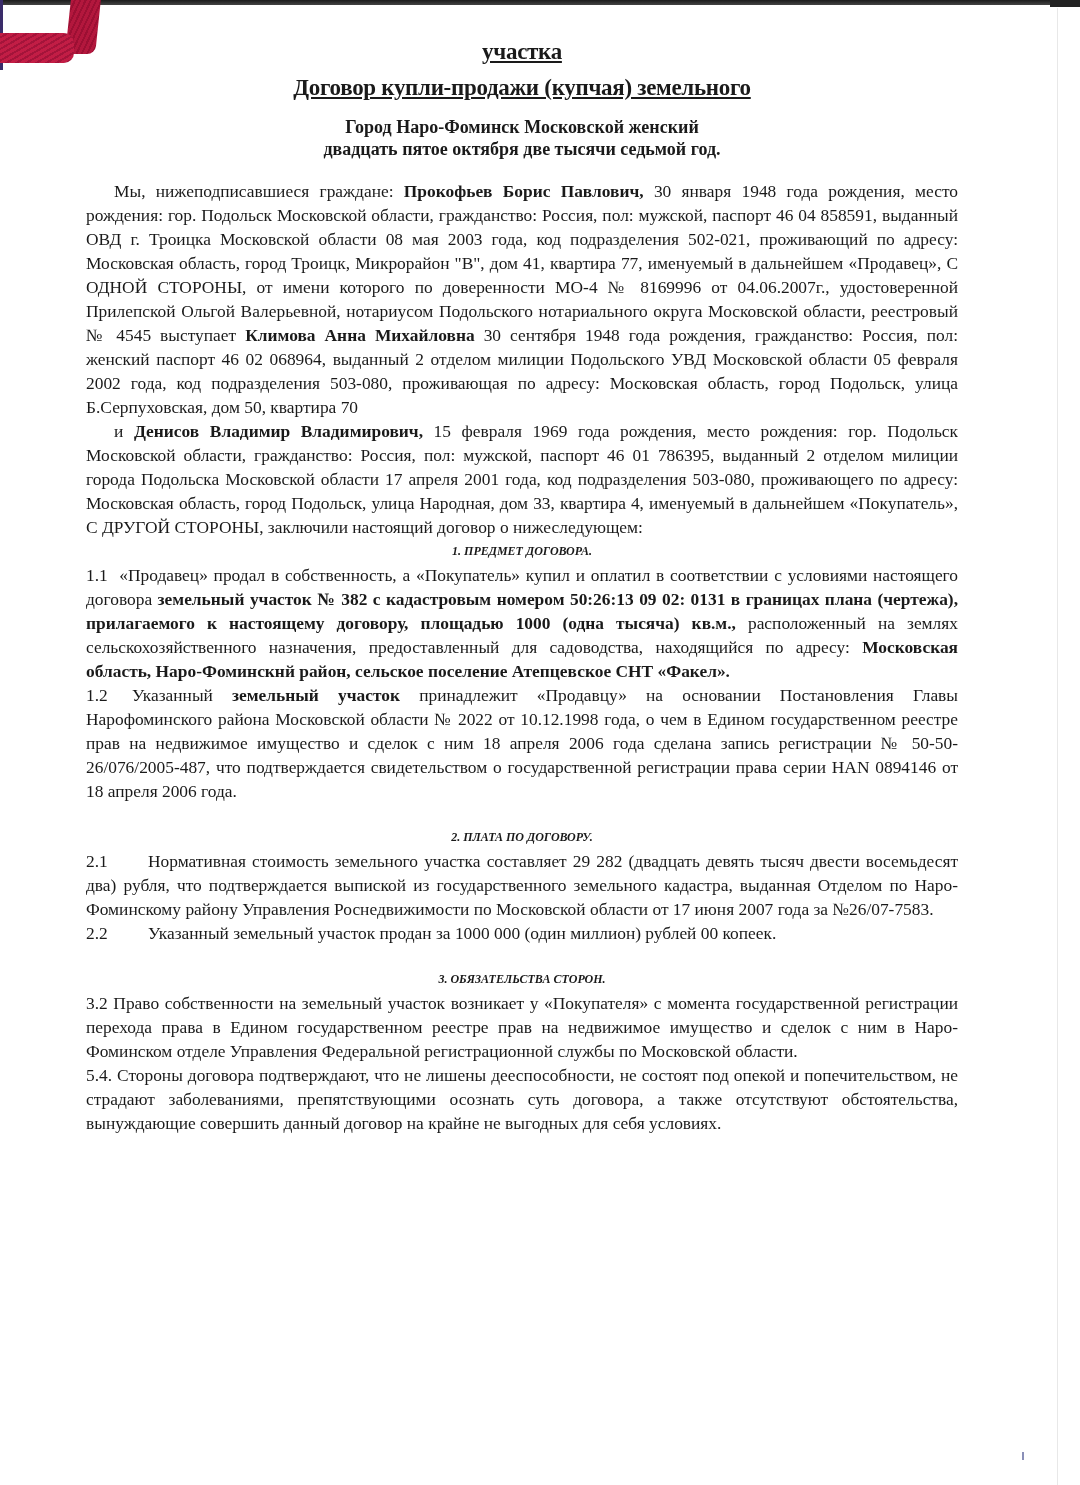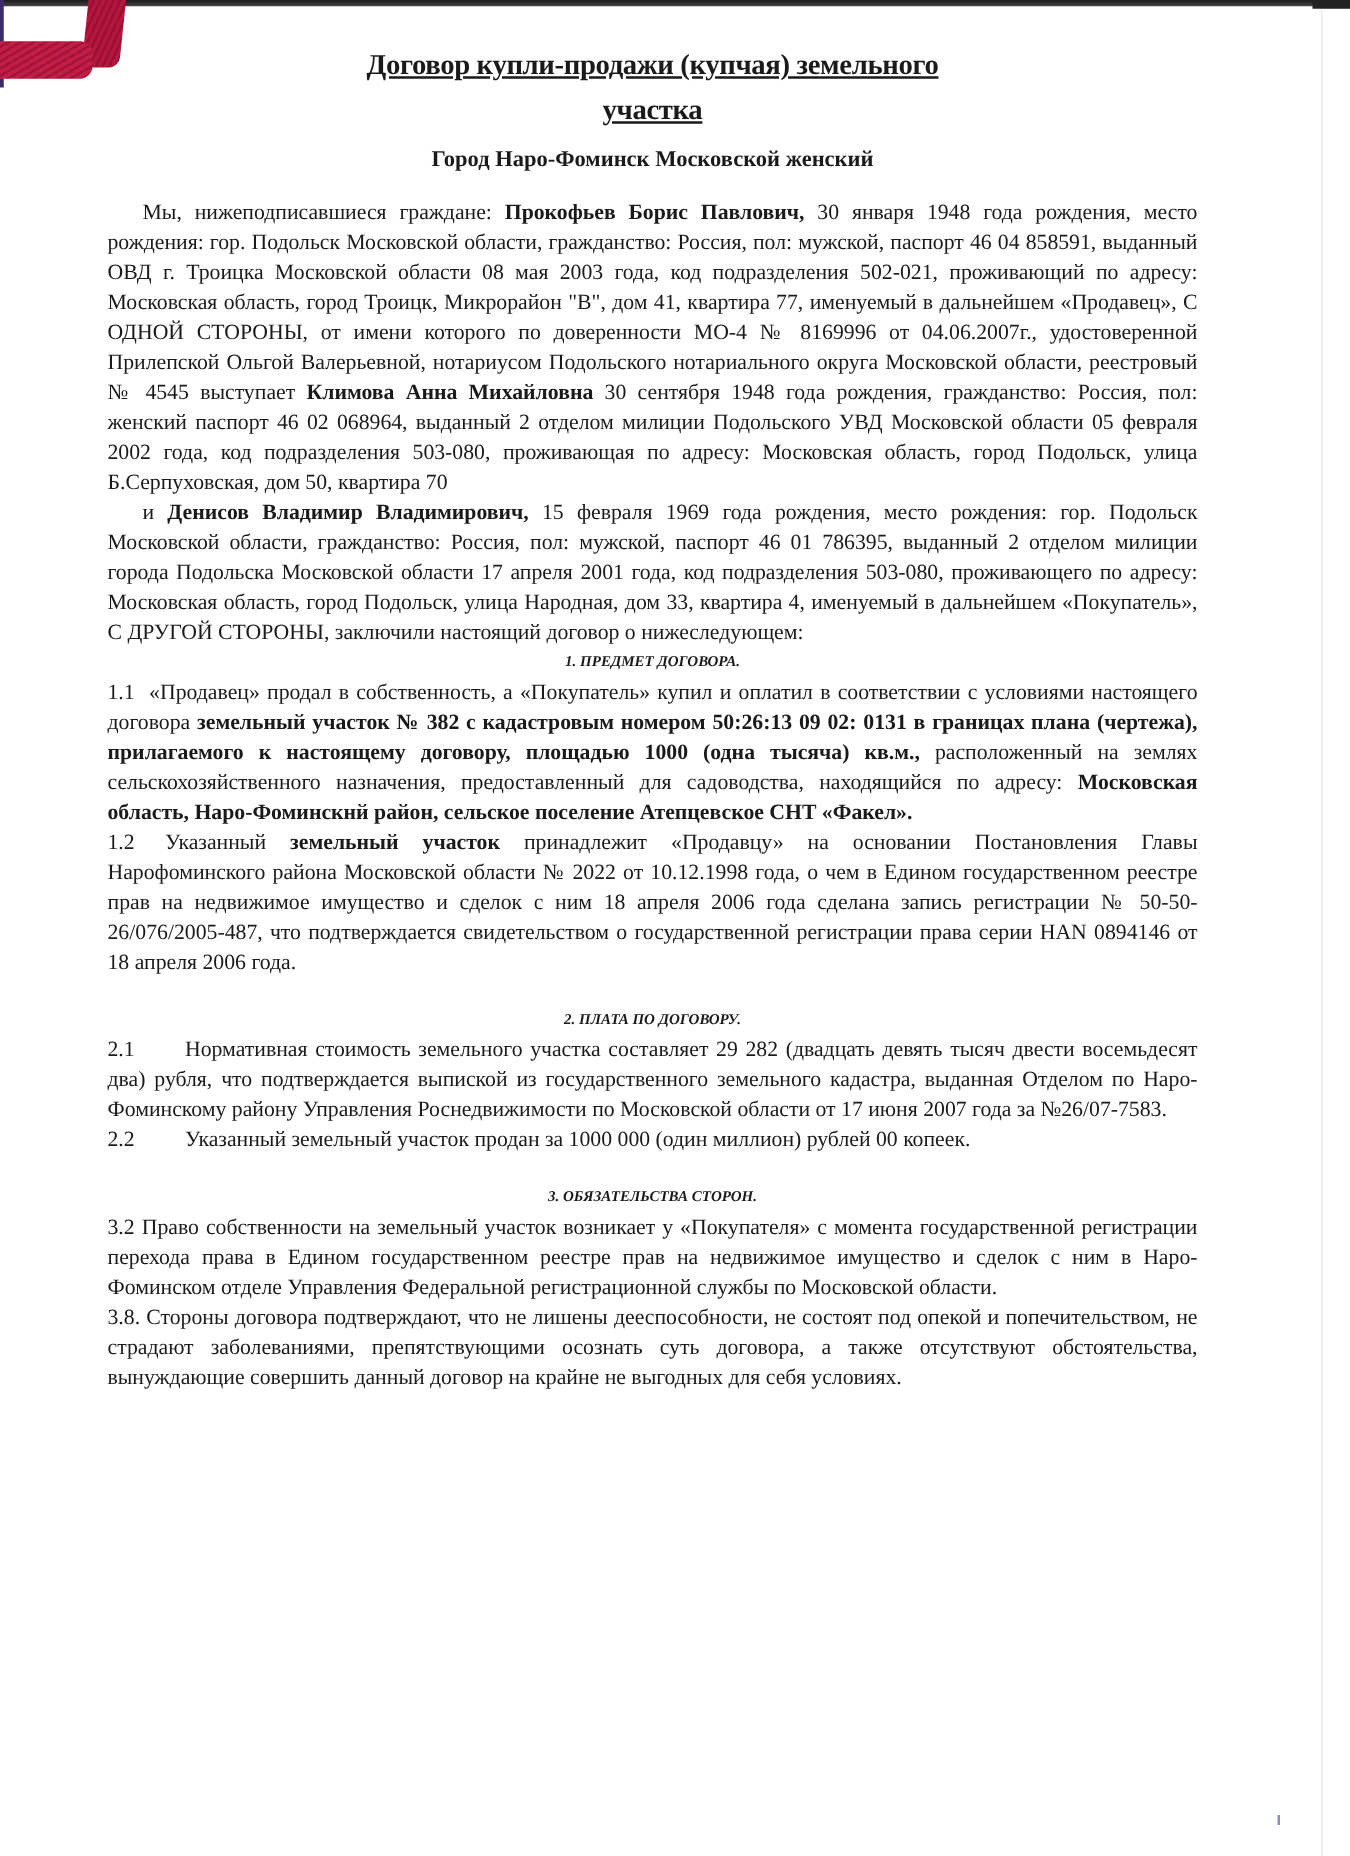--- a/index.html
+++ b/index.html
@@ -64,23 +64,24 @@
 
 <div class="top-edge"></div>
 <div class="top-edge-right"></div>
 <div class="left-edge"></div>
 <div class="right-edge"></div>
 <div class="ribbon-v"></div>
 <div class="ribbon-h"></div>
 <div class="stray-mark"></div>
 
 <div class="page">
+  <div class="title">участка</div>
   <div class="title">Договор купли-продажи (купчая) земельного</div>
-  <div class="title">участка</div>
   <div class="subtitle first">Город Наро-Фоминск Московской женский</div>
+  <div class="subtitle">двадцать пятое октября две тысячи седьмой год.</div>
 
   <p class="para indent intro">
     <span>Мы, нижеподписавшиеся граждане: </span><b>Прокофьев Борис Павлович,</b><span> 30 января 1948 года рождения, место рождения: гор. Подольск Московской области, гражданство: Россия, пол: мужской, паспорт 46 04 858591, выданный ОВД г. Троицка Московской области 08 мая 2003 года, код подразделения 502-021, проживающий по адресу: Московская область, город Троицк, Микрорайон "В", дом 41, квартира 77, именуемый в дальнейшем «Продавец», С ОДНОЙ СТОРОНЫ, от имени которого по доверенности МО-4 № 8169996 от 04.06.2007г., удостоверенной Прилепской Ольгой Валерьевной, нотариусом Подольского нотариального округа Московской области, реестровый № 4545 выступает </span><b>Климова Анна Михайловна</b><span> 30 сентября 1948 года рождения, гражданство: Россия, пол: женский паспорт 46 02 068964, выданный 2 отделом милиции Подольского УВД Московской области 05 февраля 2002 года, код подразделения 503-080, проживающая по адресу: Московская область, город Подольск, улица Б.Серпуховская, дом 50, квартира 70</span>
   </p>
   <p class="para indent">
     <span>и </span><b>Денисов Владимир Владимирович,</b><span> 15 февраля 1969 года рождения, место рождения: гор. Подольск Московской области, гражданство: Россия, пол: мужской, паспорт 46 01 786395, выданный 2 отделом милиции города Подольска Московской области 17 апреля 2001 года, код подразделения 503-080, проживающего по адресу: Московская область, город Подольск, улица Народная, дом 33, квартира 4,  именуемый в дальнейшем «Покупатель», С ДРУГОЙ СТОРОНЫ, заключили настоящий договор о нижеследующем:</span>
   </p>
 
   <p class="section-title">1. ПРЕДМЕТ ДОГОВОРА.</p>
   <p class="para">
@@ -95,14 +96,14 @@
   <p class="para">
     <span class="num">2.1</span><span>Нормативная стоимость земельного участка составляет 29 282 (двадцать девять тысяч двести восемьдесят два) рубля, что подтверждается выпиской из государственного земельного кадастра, выданная Отделом по Наро-Фоминскому району Управления Роснедвижимости по Московской области от 17 июня 2007 года за №26/07-7583.</span>
   </p>
   <p class="para">
     <span class="num">2.2</span><span>Указанный земельный участок продан за 1000 000 (один миллион) рублей 00 копеек.</span>
   </p>
 
   <div class="gap"></div>
   <p class="section-title">3. ОБЯЗАТЕЛЬСТВА СТОРОН.</p>
   <p class="para">3.2 Право собственности на земельный участок возникает у «Покупателя» с момента государственной регистрации перехода права в Едином государственном реестре прав на недвижимое имущество и сделок с ним в Наро-Фоминском отделе Управления Федеральной регистрационной службы по Московской области.</p>
-  <p class="para">3.8. Стороны договора подтверждают, что не лишены дееспособности, не состоят под опекой и попечительством, не страдают заболеваниями, препятствующими осознать суть договора, а также отсутствуют обстоятельства, вынуждающие совершить данный договор на крайне не выгодных для себя условиях.</p>
+  <p class="para">5.4. Стороны договора подтверждают, что не лишены дееспособности, не состоят под опекой и попечительством, не страдают заболеваниями, препятствующими осознать суть договора, а также отсутствуют обстоятельства, вынуждающие совершить данный договор на крайне не выгодных для себя условиях.</p>
 </div>
 
 </body></html>

